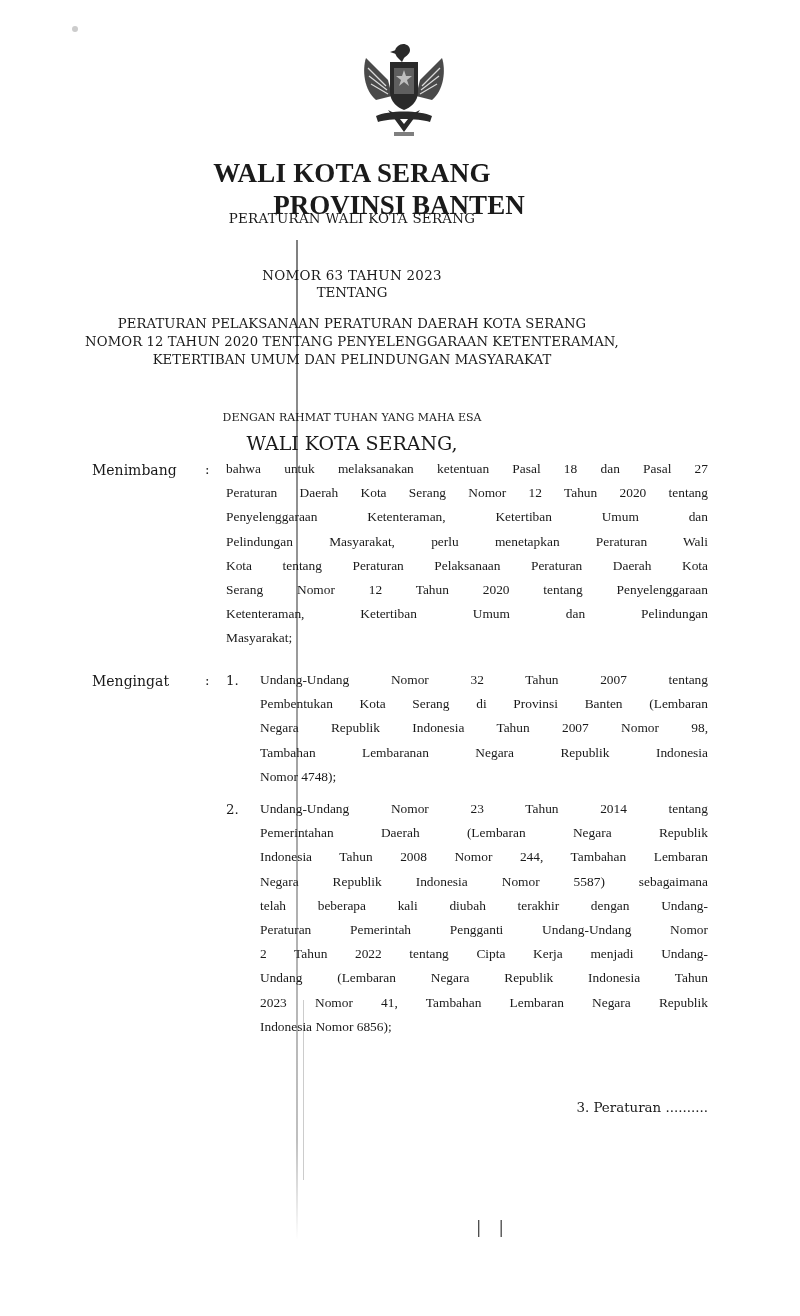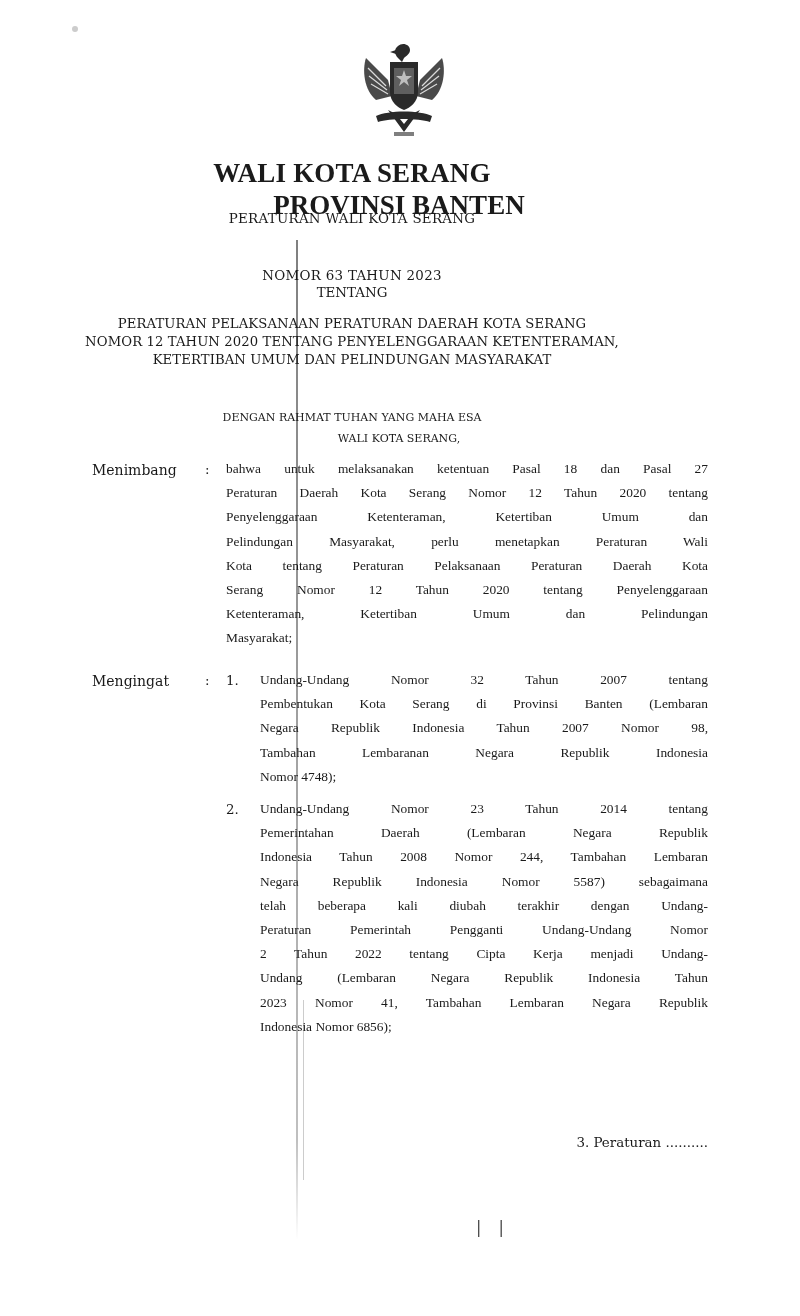--- a/index.html
+++ b/index.html
@@ -20,28 +20,28 @@
   .title2 { top: 190px; font-family: "Liberation Serif", serif; font-weight: bold; font-size: 27px; margin-left: 47px; }
   .sub { font-size: 13.4px; letter-spacing: 0.3px; }
   .sub1 { top: 211px; }
   .sub2 { top: 247px; margin-top: 21px; }
   .tentang { top: 285px; font-size: 13.4px; }
   .about { font-size: 13.2px; letter-spacing: 0.1px; }
   .about1 { top: 316px; }
   .about2 { top: 334px; }
   .about3 { top: 352px; }
   .rahmat { top: 411px; font-size: 11px; }
-  .wali { top: 432px; font-size: 11px; padding-left: 47px; }
+  .wali { top: 432px; font-size: 19px; }
   .label { position: absolute; font-size: 14px; }
   .colon { position: absolute; font-size: 13.4px; }
   .num { position: absolute; font-size: 13.4px; }
   .para { position: absolute; font-size: 13.4px; line-height: 24.2px; text-align: justify; text-align-last: left; font-family: Liberation Serif, serif; }
   .para .line { display: block; text-align: justify; text-align-last: justify; height: 24.2px; white-space: nowrap; overflow: hidden; }
   .para .line.last { text-align-last: left; }
-  .next { position: absolute; right: 92px; top: 1100px; font-size: 13.4px; margin-top: 35px; }
+  .next { position: absolute; right: 92px; top: 1100px; font-size: 13.4px; }
   .pagemark { position: absolute; left: 476px; top: 1218px; font-size: 16px; color: #444; letter-spacing: 6px; }
   .dot { position: absolute; left: 72px; top: 26px; width: 6px; height: 6px; border-radius: 50%; background: #ccc; }
 </style>
 </head>
 <body>
 
 <div class="page">
   <div class="dot"></div>
   <div class="scan-line"></div>
   <div class="scan-line2"></div>

